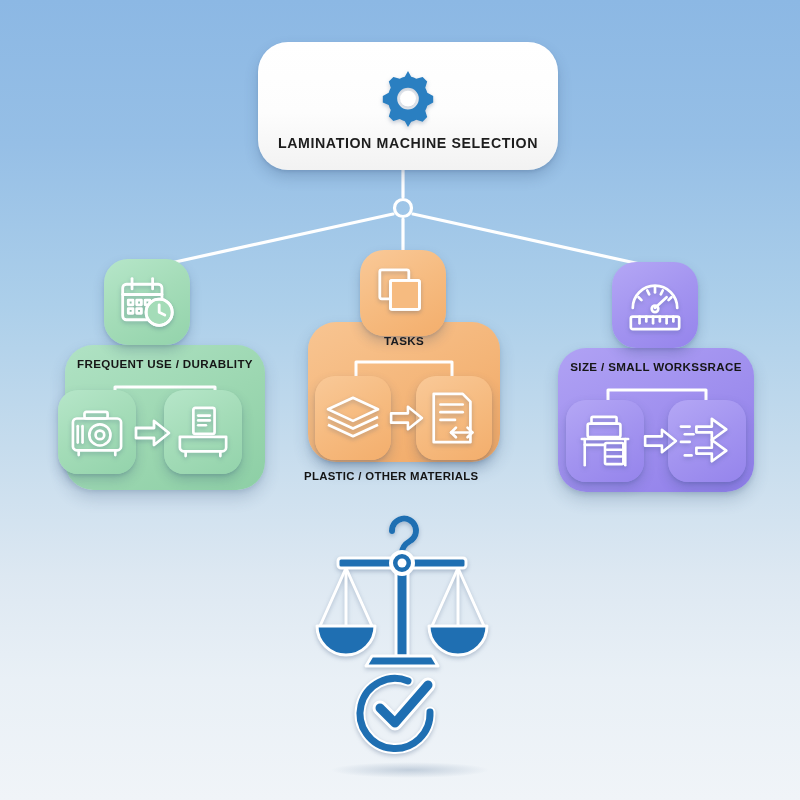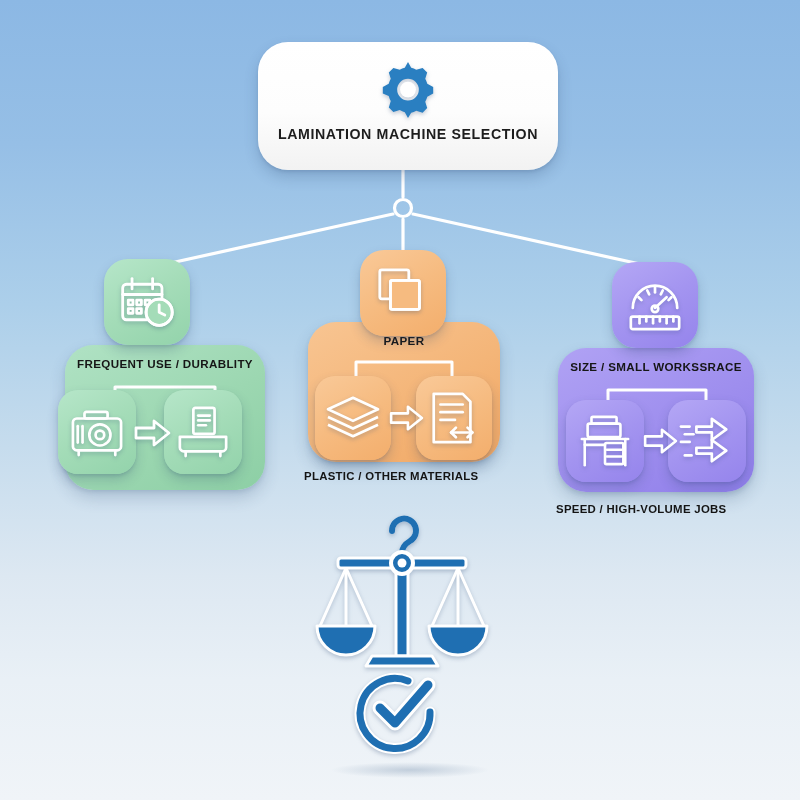--- a/index.html
+++ b/index.html
@@ -18,21 +18,21 @@
   
   .node{position:absolute;box-sizing:border-box;}
 
   .hero{
     left:258px;top:42px;width:300px;height:128px;
     background:linear-gradient(180deg,#ffffff 0%,#fdfdfd 55%,#f2f2f2 100%);
     border-radius:30px;
     box-shadow:0 7px 14px rgba(40,70,110,.22), 0 2px 3px rgba(40,70,110,.14);
     z-index:5;
     display:flex;flex-direction:column;align-items:center;justify-content:flex-start;
-    padding-top:16px;
+    padding-top:25px;
   }
   .hero-title{
     font-size:14.2px;font-weight:bold;letter-spacing:.6px;color:#1d1d1d;
     margin-top:6px;text-align:center;
   }
 
   .panel{
     position:absolute;z-index:3;border-radius:28px;
     box-shadow:0 8px 16px rgba(40,70,110,.20), 0 2px 4px rgba(40,70,110,.12);
   }
@@ -158,21 +158,21 @@
     <svg class="glyph" width="58" height="58" viewBox="0 0 60 60">
       <g fill="none" stroke="#ffffff" stroke-width="2.9" stroke-linejoin="round">
         <rect x="6" y="6" width="30" height="30" rx="2"></rect>
         <rect x="17" y="17" width="30" height="30" rx="2" fill="#f6bb80"></rect>
         <rect x="17" y="17" width="30" height="30" rx="2"></rect>
       </g>
     </svg>
   </div>
 
   <div class="panel orange2" style="left:308px;top:322px;width:192px;height:140px;">
-    <div class="panel-title">PAPER</div>
+    <div class="panel-title">TASKS</div>
     <svg width="192" height="140" viewBox="0 0 192 140" style="position:absolute;left:0;top:0;">
       <polyline points="48,68 48,40 144,40 144,68" fill="none" stroke="#ffffff" stroke-width="3" stroke-linejoin="round"></polyline>
     </svg>
   </div>
 
   <div class="chip small orange" style="left:315px;top:376px;width:76px;height:84px;">
     <svg class="glyph" width="58" height="50" viewBox="0 0 60 52">
       <g fill="none" stroke="#ffffff" stroke-width="2.8" stroke-linejoin="round">
         <polygon points="30,5 56,17 30,29 4,17"></polygon>
         <polyline points="4,25 30,37 56,25"></polyline>
@@ -256,21 +256,20 @@
         <path d="M20 13h16V5l15 11-15 11v-8H20z"></path>
         <path d="M20 35h16v-8l15 11-15 11v-8H20z"></path>
         <line x1="4" y1="13" x2="13" y2="13"></line>
         <line x1="8" y1="21" x2="17" y2="21"></line>
         <line x1="4" y1="29" x2="13" y2="29"></line>
         <line x1="8" y1="43" x2="15" y2="43"></line>
       </g>
     </svg>
   </div>
 
-  <div class="caption" style="left:556px;top:502px;width:200px;">SPEED / HIGH-VOLUME JOBS</div>
 
   <div class="floor-shadow"></div>
 
   <svg class="scales" viewBox="0 0 220 280">
     <g class="glyph">
 
       <g stroke="#ffffff" stroke-width="6" fill="none" stroke-linecap="round">
         <path d="M92 31a12 12 0 1 1 18 10c-5 3-8 6-8 12"></path>
         <circle cx="102" cy="66" r="4"></circle>
       </g>

